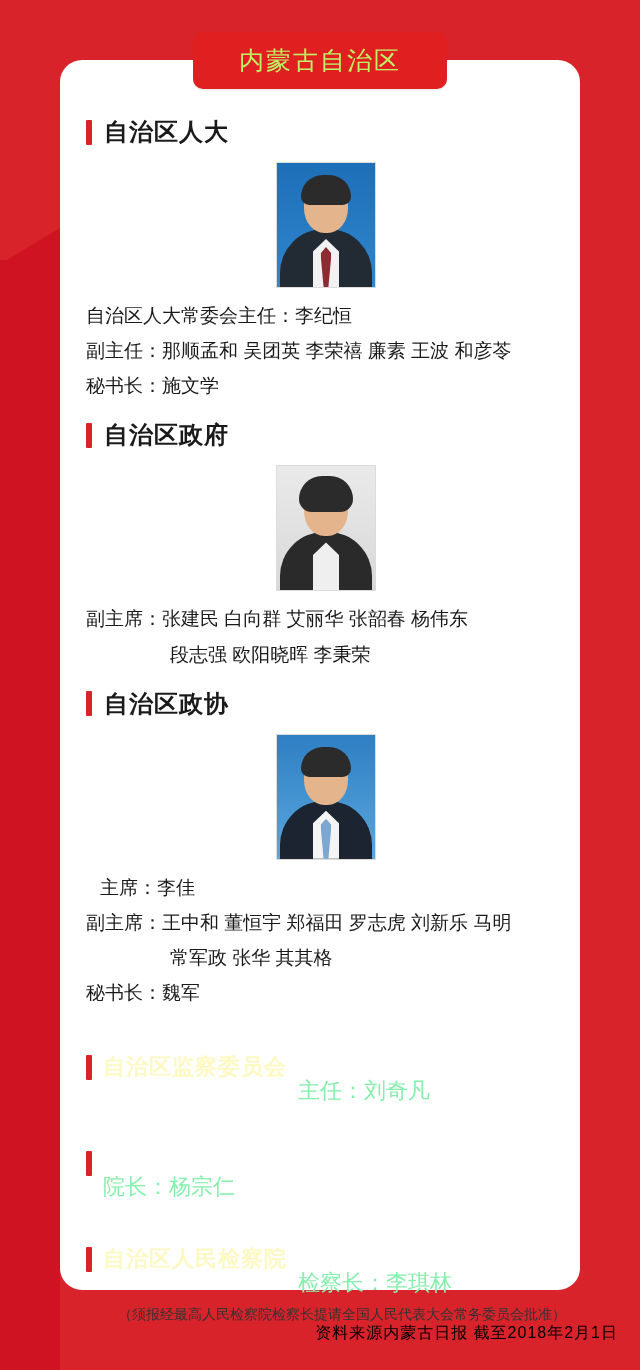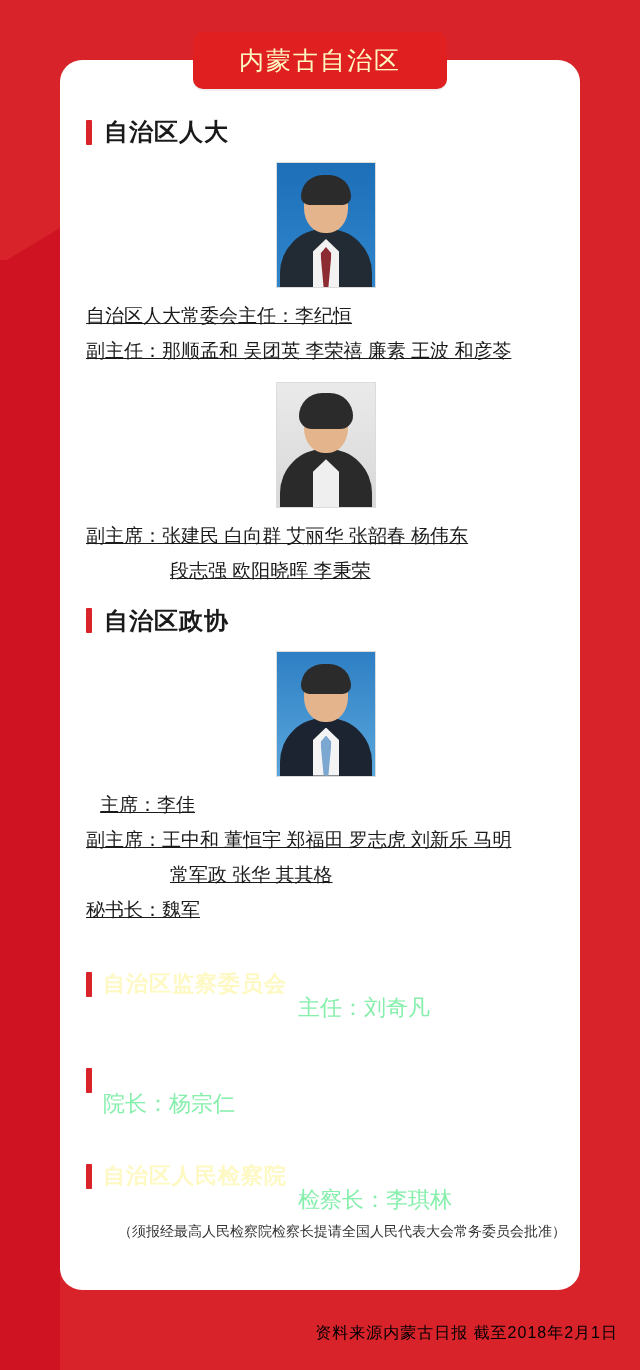--- a/index.html
+++ b/index.html
@@ -41,21 +41,21 @@
     background: #ffffff;
     border-radius: 22px;
     box-sizing: border-box;
   }
   .title-pill {
     position: absolute;
     left: 50%;
     transform: translateX(-50%);
     top: 32px;
     background: #e02020;
-    color: #fef9c3;
+    color: #bef264;
     font-size: 25px;
     letter-spacing: 2px;
     padding: 12px 46px;
     border-radius: 10px;
     white-space: nowrap;
     box-shadow: 0 2px 0 rgba(0,0,0,0.06);
   }
   .content {
     position: absolute;
     left: 60px;
@@ -154,21 +154,20 @@
     clip-path: polygon(50% 0, 100% 16%, 72% 100%, 28% 100%, 0 16%);
   }
   .lines {
     margin-top: 4px;
   }
   .line {
     font-size: 19px;
     color: #1a1a1a;
     line-height: 1.85;
     white-space: nowrap;
-    text-decoration: underline;
   }
   .line.indent {
     padding-left: 84px;
   }
   .line.pad {
     padding-left: 14px;
   }
   .small-section {
     display: flex;
     align-items: center;
@@ -227,24 +226,29 @@
         <div class="body" style="background:#222a33"></div>
         <div class="shirt"></div>
         <div class="tie" style="background:#8d2b33"></div>
         <div class="head"></div>
         <div class="hair"></div>
       </div>
     </div>
     <div class="lines">
       <div class="line">自治区人大常委会主任：李纪恒</div>
       <div class="line">副主任：那顺孟和  吴团英  李荣禧  廉素  王波  和彦苓</div>
+      <div class="line">秘书长：施文学</div>
     </div>
   </div>
 
   <div class="section">
+    <div class="section-head">
+      <span class="bar"></span>
+      <span class="section-title">自治区政府</span>
+    </div>
     <div class="portrait-wrap">
       <div class="portrait">
         <div class="bgwash" style="background:linear-gradient(#eaeaea,#d8d8d8)"></div>
         <div class="body" style="background:#2a2a2a"></div>
         <div class="shirt" style="background:#efefef"></div>
         <div class="head"></div>
         <div class="hair" style="top:10px;width:54px;height:36px;border-radius:28px 28px 16px 16px"></div>
       </div>
     </div>
     <div class="lines">

